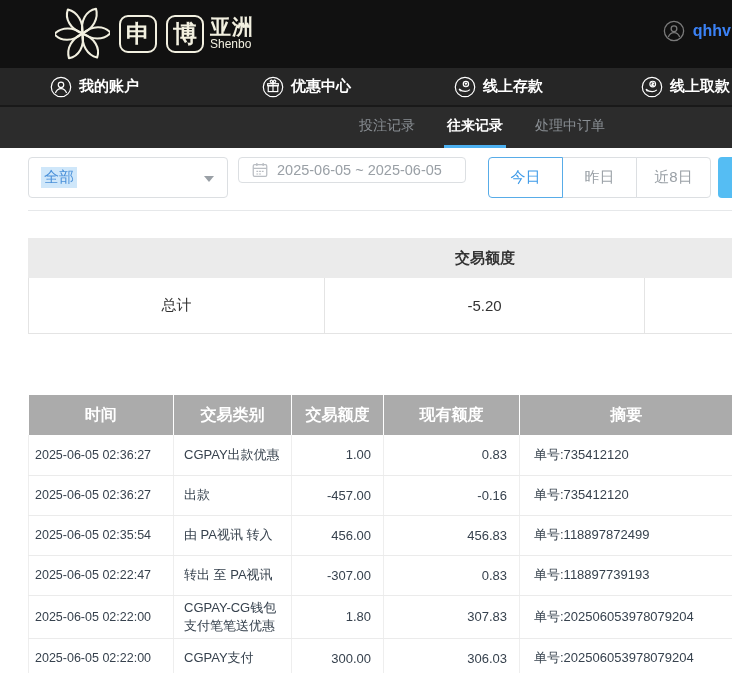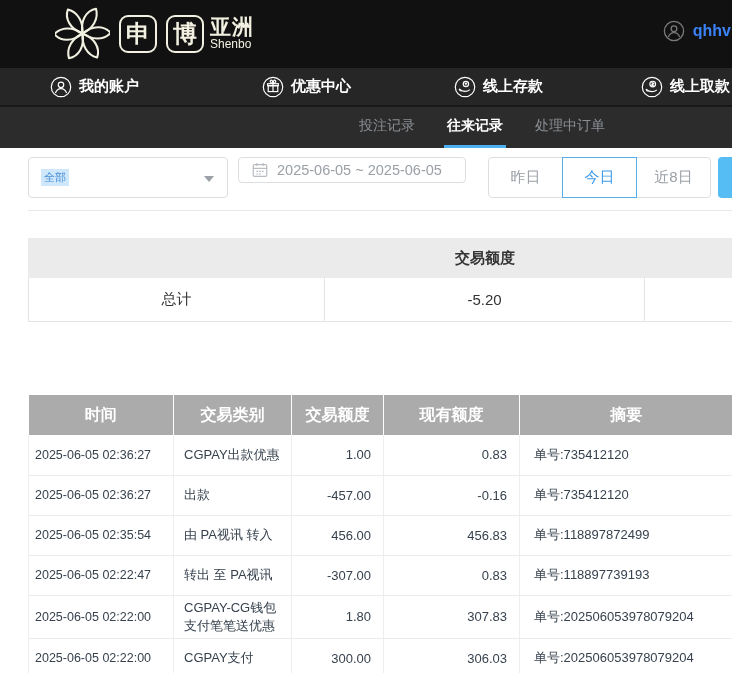--- a/index.html
+++ b/index.html
@@ -39,21 +39,21 @@
   .tab { display:flex; align-items:center; padding:0 3px; margin-right:26px;
     color:#8a8f94; font-size:14px; cursor:pointer; border-bottom:3px solid transparent; }
   .tab.active { color:#fff; font-weight:bold; border-bottom-color:#4cb0f0; }
 
   
   .content { position:relative; height:525px; background:#fff; }
 
   .select-box { position:absolute; left:28px; top:9px; width:200px; height:41px;
     border:1px solid #dcdfe2; border-radius:4px; display:flex; align-items:center;
     padding:0 12px; cursor:pointer; }
-  .select-value { color:#4a90d9; font-size:11px; background:#cfe7fa; padding:1px 3px; }
+  .select-value { color:#4a90d9; font-size:15px; background:#cfe7fa; padding:1px 3px; }
   .select-arrow { position:absolute; right:13px; top:18px; width:0; height:0;
     border-left:5px solid transparent; border-right:5px solid transparent; border-top:6px solid #9aa0a6; }
 
   .date-box { position:absolute; left:238px; top:9px; width:228px; height:26px;
     border:1px solid #dcdfe2; border-radius:4px; display:flex; align-items:center;
     gap:8px; padding:0 12px; cursor:pointer; }
   .cal-icon svg { display:block; }
   .date-text { color:#9aa0a6; font-size:14.5px; white-space:nowrap; }
 
   .btn-group { position:absolute; left:488px; top:9px; display:flex; height:41px; }
@@ -68,21 +68,21 @@
     background:#55bdf3; border-radius:4px; cursor:pointer; }
 
   .divider { position:absolute; left:28px; top:62px; width:704px; height:1px; background:#e6e8ea; }
 
   
   .sum-table { position:absolute; left:28px; top:90px; width:704px; }
   .sum-header { position:relative; height:40px; background:#ebebeb; }
   .sum-header-label { position:absolute; left:297px; width:320px; top:0; height:40px;
     display:flex; align-items:center; justify-content:center;
     color:#333; font-size:15px; font-weight:bold; }
-  .sum-row { display:flex; height:44px; border-bottom:1px solid #e4e4e4;text-align:center; }
+  .sum-row { display:flex; height:56px; border-bottom:1px solid #e4e4e4;text-align:center; }
   .sum-cell { display:flex; align-items:center; justify-content:center;
     color:#333; font-size:15px; }
   .sum-cell.c1 { width:297px; border-left:1px solid #e4e4e4; border-right:1px solid #e4e4e4; }
   .sum-cell.c2 { width:320px; border-right:1px solid #e4e4e4; }
   .sum-cell.c3 { flex:1; }
 
   
   .tx-table { position:absolute; left:28px; top:247px; width:704px;
     border-collapse:collapse; table-layout:fixed; }
   .tx-table th { height:40px; background:#ababab; color:#fff; font-size:16px;
@@ -215,22 +215,22 @@
           <rect x="2.5" y="4" width="15" height="13" rx="1.5"></rect>
           <path d="M2.5 8.2h15"></path>
           <path d="M6.5 2.2v3.4M13.5 2.2v3.4"></path>
           <path d="M6 11.5h2M9 11.5h2M12 11.5h2M6 14.5h2M9 14.5h2" stroke-width="1.2"></path>
         </svg>
       </span>
       <span class="date-text">2025-06-05 ~ 2025-06-05</span>
     </div>
 
     <div class="btn-group">
+        <div class="qbtn active">今日</div>
         <div class="qbtn">昨日</div>
-        <div class="qbtn active">今日</div>
         <div class="qbtn">近8日</div>
       </div>
 
     <div class="blue-btn"></div>
 
     <div class="divider"></div>
 
     <div class="sum-table">
       <div class="sum-header">
         <span class="sum-header-label">交易额度</span>

